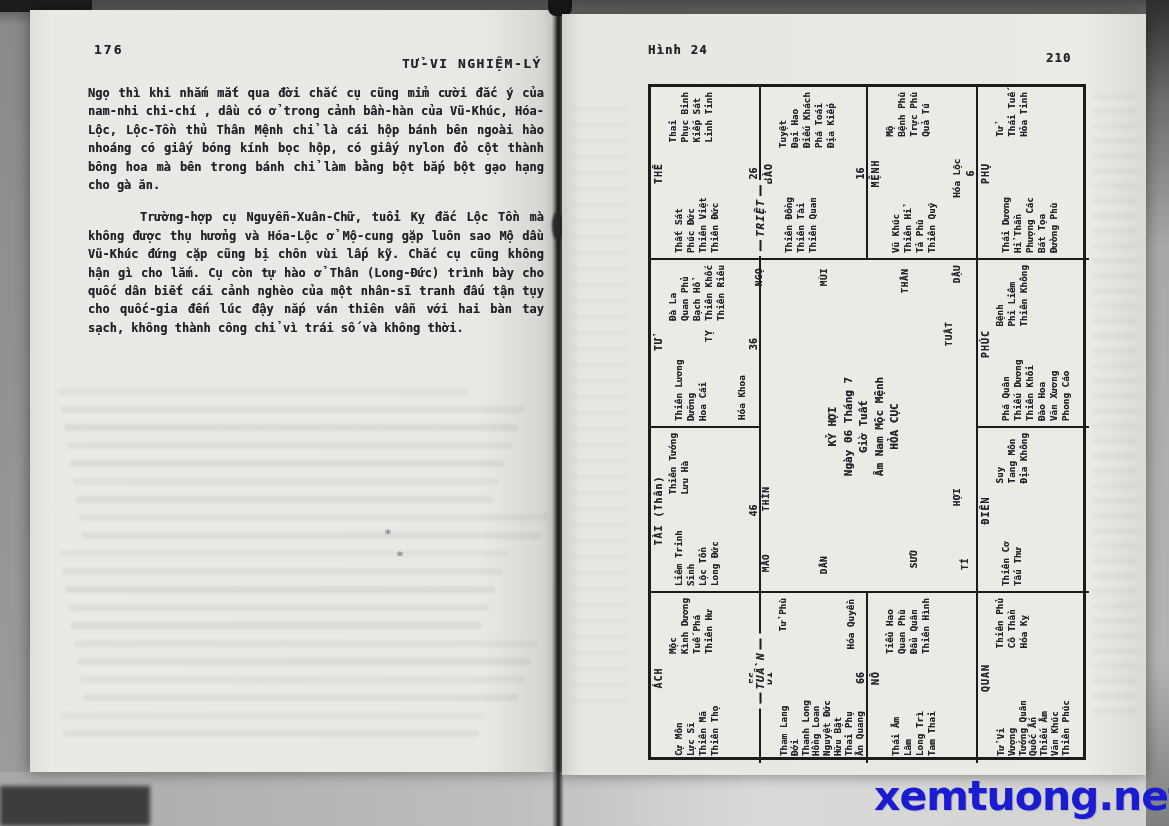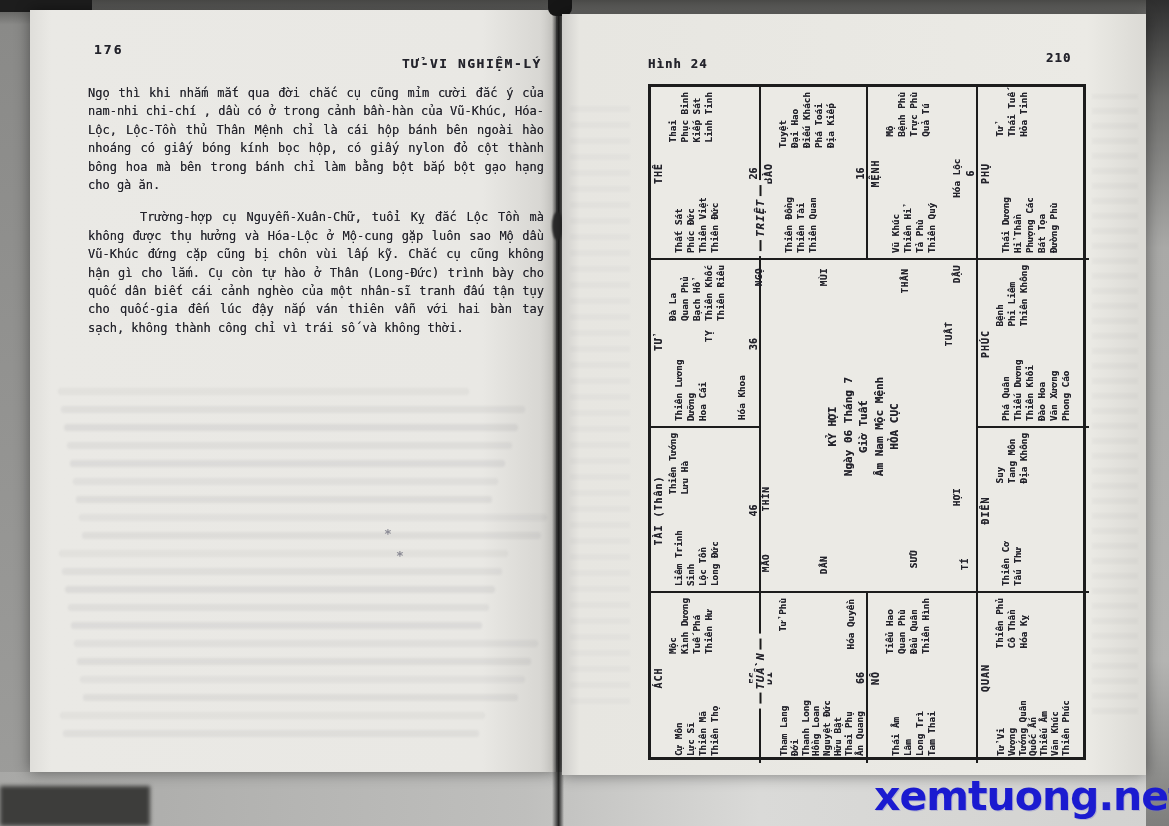--- a/index.html
+++ b/index.html
@@ -20,28 +20,28 @@
   .edge-right{position:absolute;right:0;top:0;width:23px;height:826px;
     background:linear-gradient(180deg,#2e2e2e 0%,#6d6d6b 12%,#a9a9a7 30%,#b4b4b2 80%,#7e7e7c 100%);}
   .corner-tl{position:absolute;left:0;top:0;width:92px;height:12px;background:#1d1d1d;}
   .corner-bl{position:absolute;left:0;top:786px;width:150px;height:40px;background:#3d3d3b;filter:blur(2px);}
   .bottom-strip{position:absolute;left:0;top:772px;width:1169px;height:54px;
     background:linear-gradient(90deg,#a8a8a6 0%,#bfbfbd 45%,#dadad8 65%,#d2d2d0 100%);z-index:0;}
   
   .ink{color:#23232b;text-shadow:0 0 .5px rgba(25,25,35,.6);}
   .pg-num-left{position:absolute;left:64px;top:32px;font-size:13px;font-weight:bold;letter-spacing:2px;}
   .running-title{position:absolute;left:372px;top:46px;font-size:13px;font-weight:bold;letter-spacing:1.5px;}
-  .paras{position:absolute;left:58px;top:74px;width:456px;font-size:12px;line-height:18.4px;font-weight:normal;}
+  .paras{position:absolute;left:58px;top:74px;width:456px;font-size:12px;line-height:18.4px;font-weight:bold;}
   .paras p{margin:0 0 14px 0;text-align:justify;}
   .paras p.indent{text-indent:52px;}
   .foot-ast{position:absolute;color:#8e8e98;font-size:13px;font-weight:bold;}
   .ghost{position:absolute;left:28px;top:378px;width:478px;}
   .ghost .gl{height:7px;border-radius:3px;filter:blur(1px);}
   
-  .fig-label{position:absolute;left:86px;top:42px;font-size:12.5px;font-weight:bold;letter-spacing:1px;}
+  .fig-label{position:absolute;left:86px;top:28px;font-size:12.5px;font-weight:bold;letter-spacing:1px;}
   .pg-num-right{position:absolute;left:484px;top:36px;font-size:12.5px;font-weight:bold;letter-spacing:1px;}
   .bleed-strip{position:absolute;opacity:.5;}
   
   .chart{position:absolute;left:86px;top:70px;width:438px;height:676px;border:3px solid #1c1c1c;background:#ebeae5;}
   .cell{position:absolute;overflow:hidden;}
   .rot{position:absolute;top:0;left:0;transform-origin:top left;}
   .palace{position:absolute;top:2px;left:0;right:0;text-align:center;font-size:10px;font-weight:bold;letter-spacing:1px;white-space:nowrap;}
   .main-list,.sub-list{position:absolute;font-size:9.3px;font-weight:bold;line-height:12px;white-space:nowrap;}
   .main-list{left:7px;top:22px;}
   .sub-list{right:5px;top:16px;}

